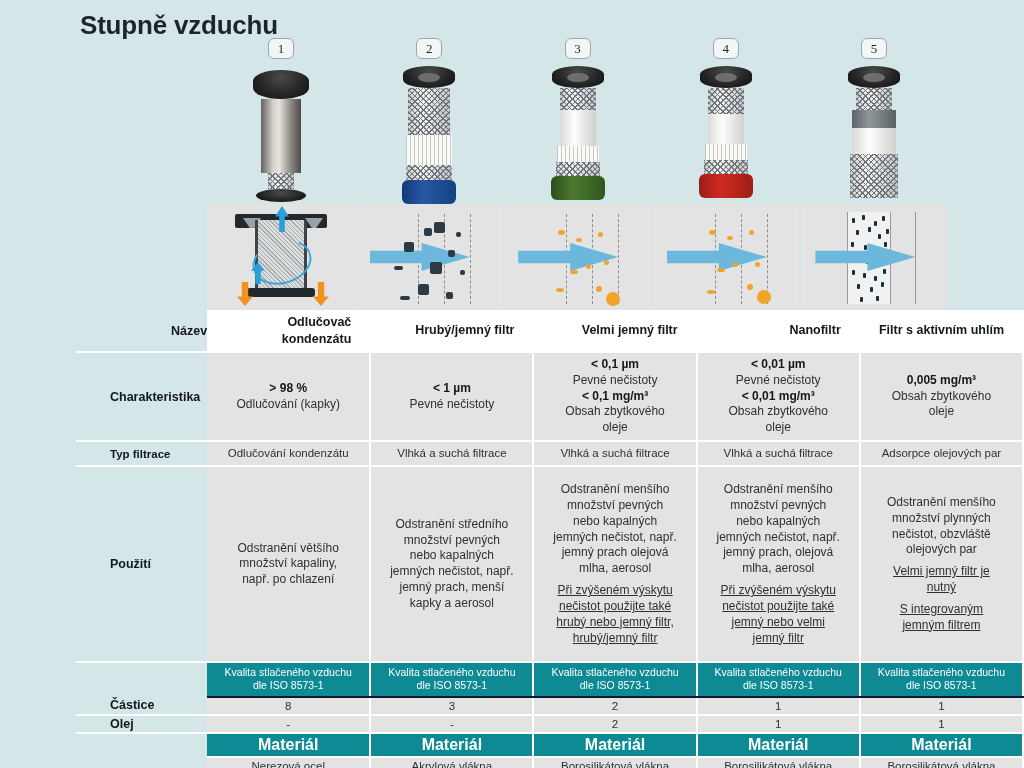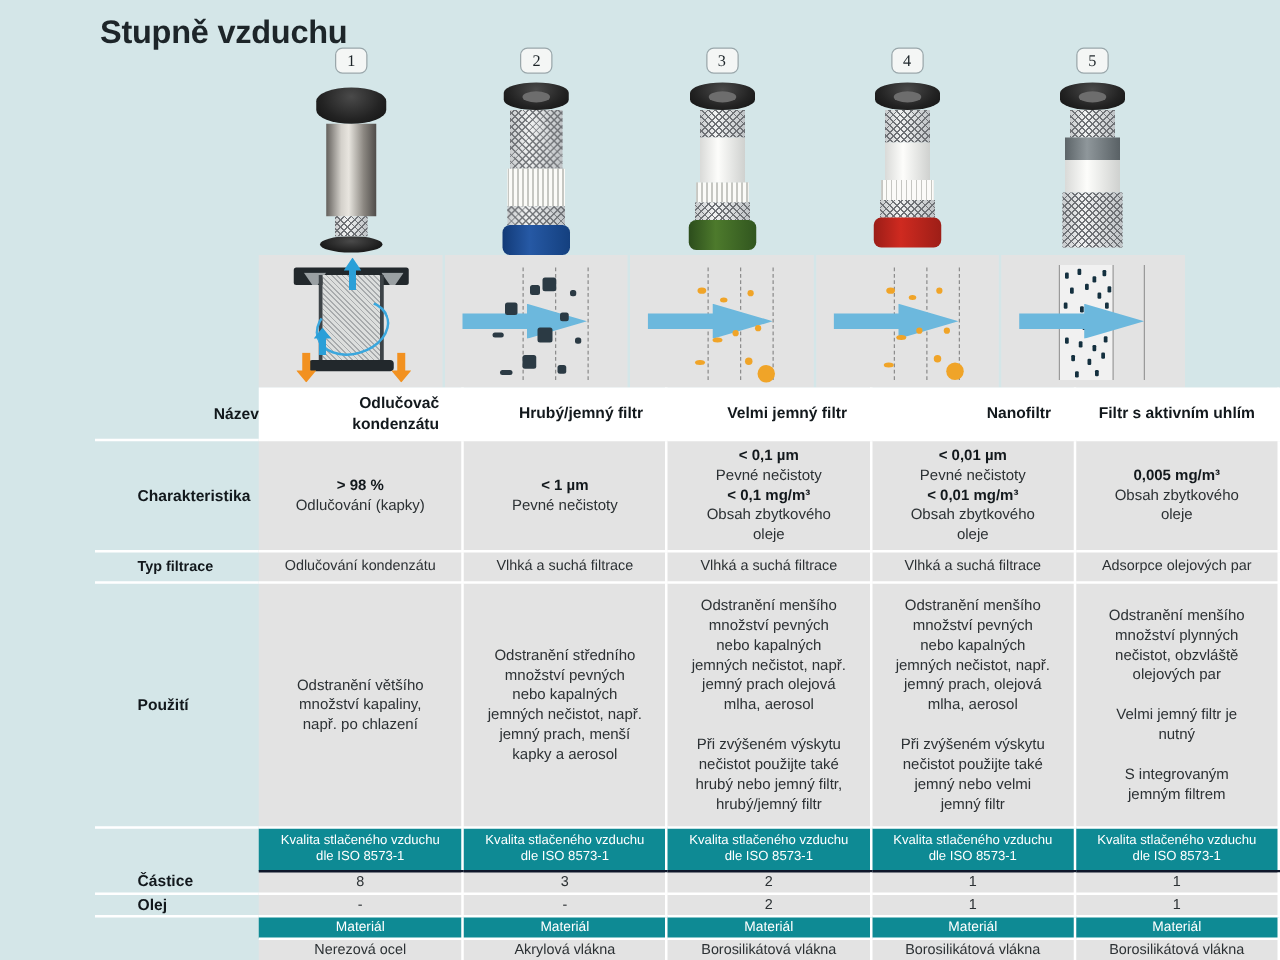--- a/index.html
+++ b/index.html
@@ -283,37 +283,38 @@
     font-size: 10.5px;
     line-height: 1.25;
     padding: 3px 2px;
     border-right: 2px solid #ffffff;
     border-bottom: 2px solid #0f172a;
   }
   .mat-bar {
     background: #0e8a94;
     color: #ffffff;
     text-align: center;
-    font-size: 11px;
+    font-size: 16px;
     padding: 2px;
     border-right: 2px solid #ffffff;
     border-bottom: 2px solid #ffffff;
+    font-weight: bold;
   }
   .small-val {
     background: #e3e3e3;
     text-align: center;
     font-size: 11.5px;
     color: #2c3134;
     border-right: 2px solid #ffffff;
     border-bottom: 2px solid #ffffff;
     height: 18px;
   }
   .empty-lbl { background: #d4e6e8; }
   .para { margin: 0; }
-  .para + .para { margin-top: 16px; }
+  .para + .para { margin-top: 6px; text-decoration: underline; }
 </style>
 </head>
 <body>
 
 <div id="page">
 
   <div class="title">Stupně vzduchu</div>
 
   <div class="photo-strip">
 

